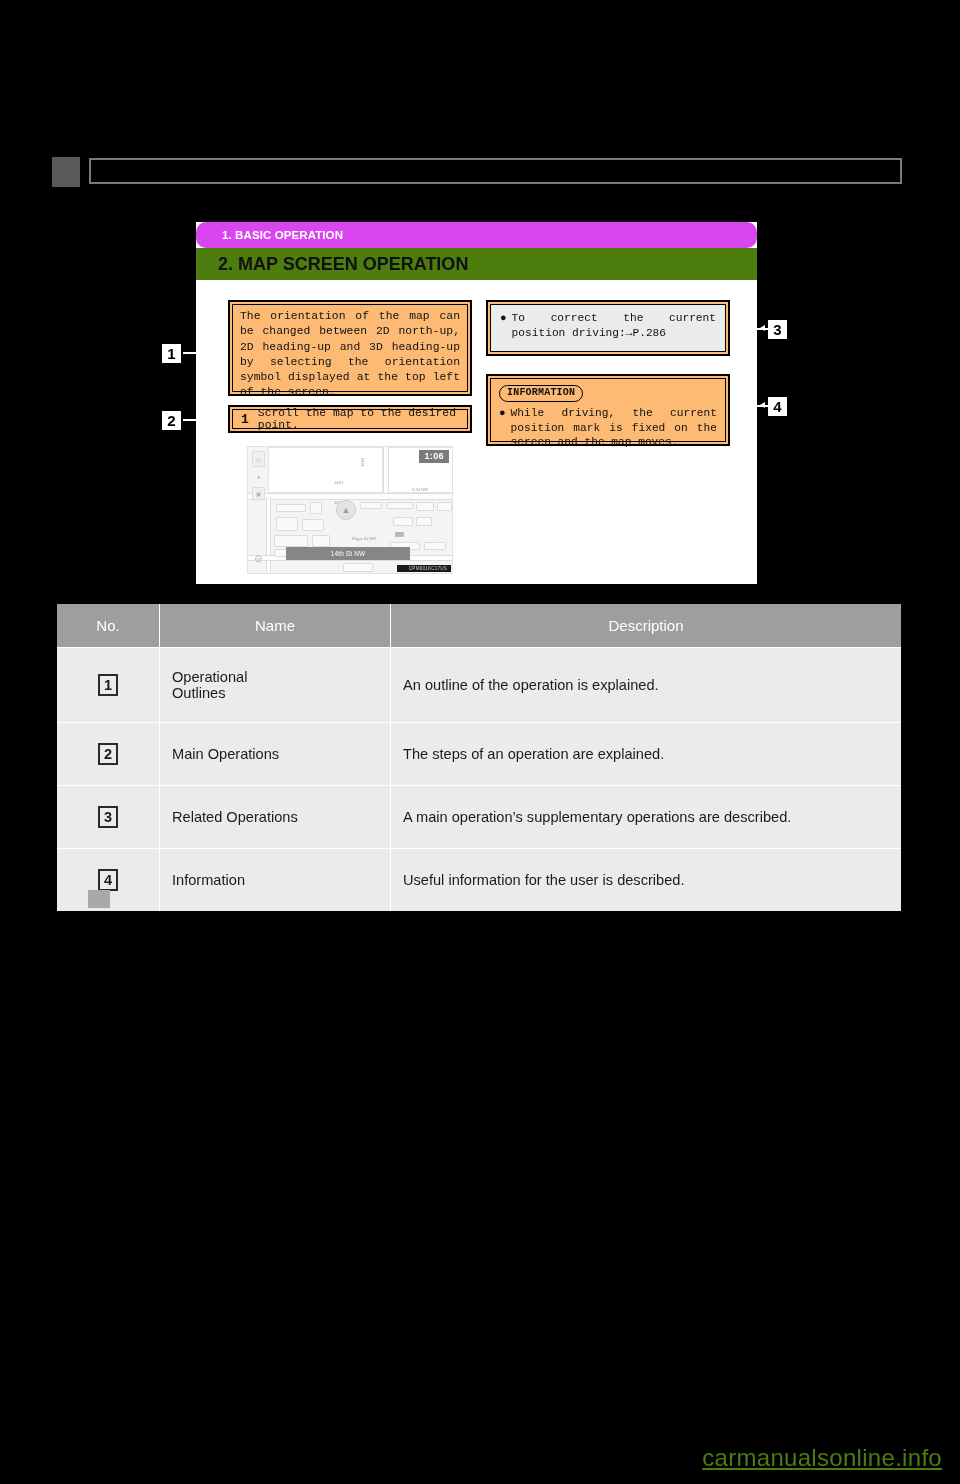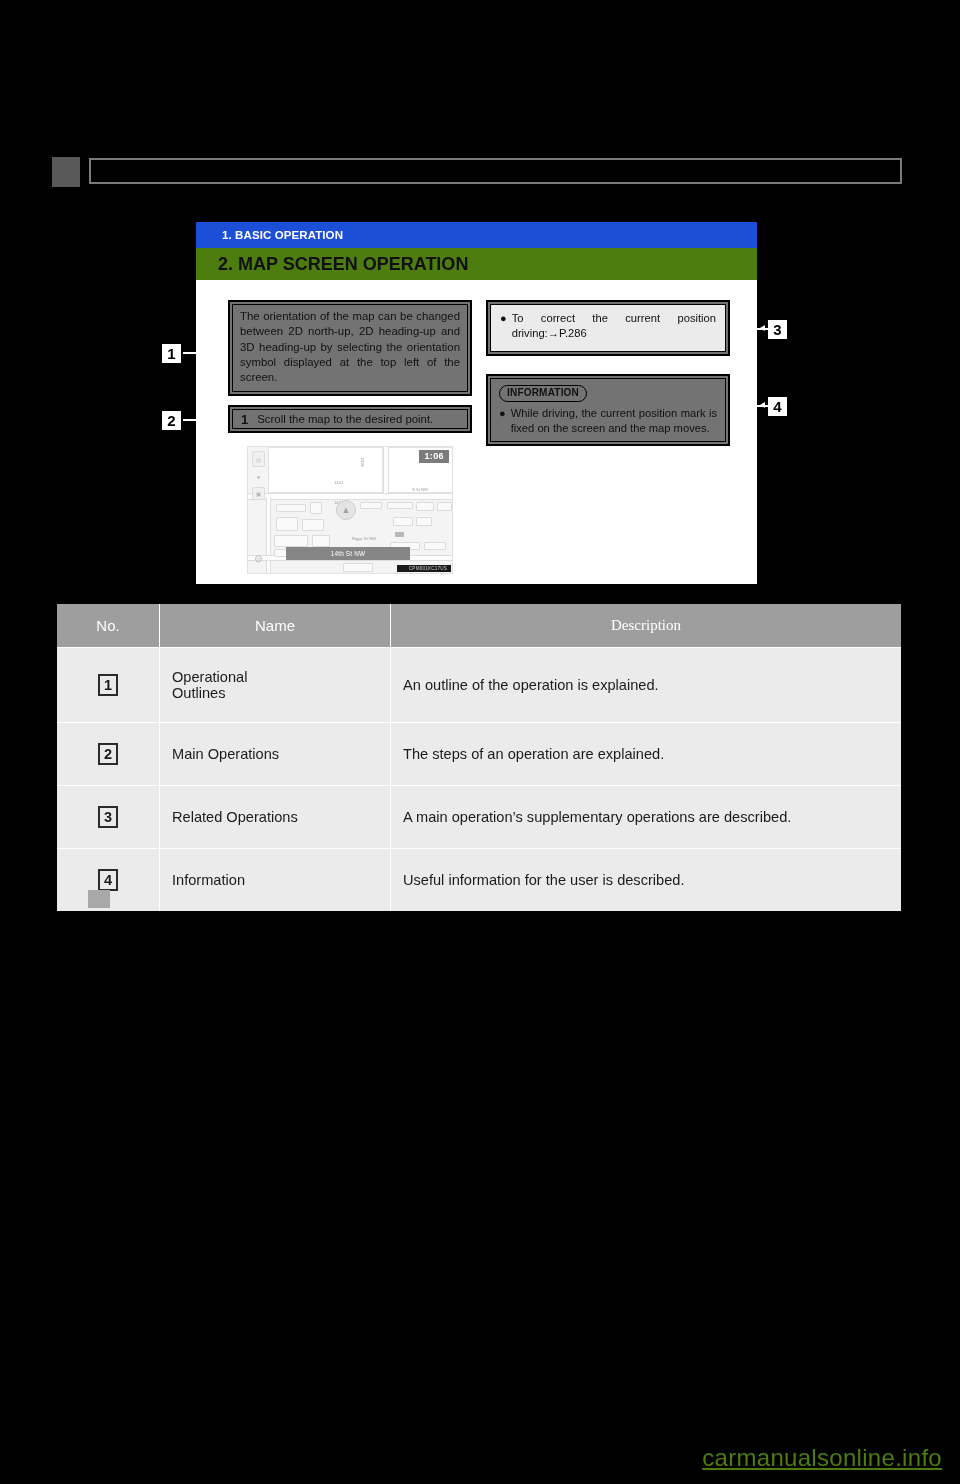--- a/index.html
+++ b/index.html
@@ -49,50 +49,52 @@
     top: 222px;
     width: 561px;
     height: 362px;
     background: #ffffff;
   }
   #fig-band-1 {
     position: absolute;
     left: 0; top: 0;
     width: 100%;
     height: 26px;
-    background: #1d4ed8;
+    background: #d946ef;
     color: #ffffff;
     font-size: 11.5px;
     font-weight: bold;
     line-height: 26px;
     padding-left: 26px;
     box-sizing: border-box;
     letter-spacing: .1px;
+    border-radius: 10px;
   }
   #fig-band-2 {
     position: absolute;
     left: 0; top: 26px;
     width: 100%;
     height: 32px;
     background: #4d7c0f;
     color: #111111;
     font-size: 18px;
     font-weight: bold;
     line-height: 32px;
     padding-left: 22px;
     box-sizing: border-box;
   }
 
   
   .dbl-box {
     position: absolute;
     border: 2.2px solid #000;
-    background: #737373;
+    background: #fdba74;
     box-sizing: border-box;
     padding: 2px;
+    font-family: Liberation Mono, monospace;
   }
   .dbl-box > .inner {
     border: 1.2px solid #000;
     box-sizing: border-box;
     width: 100%;
     height: 100%;
     padding: 5px 7px;
   }
 
   #box-outline {
@@ -346,21 +348,21 @@
   }
   #legend-table th {
     background: #9e9e9e;
     color: #ffffff;
     font-weight: normal;
     font-size: 15px;
     height: 41px;
     border-right: 1.5px solid #ffffff;
     text-align: center;
   }
-  #legend-table th:last-child { border-right: none; font-family: Liberation Serif, serif; }
+  #legend-table th:last-child { border-right: none; }
   #legend-table td {
     border-top: 1.5px solid #ffffff;
     border-right: 1.5px solid #ffffff;
     padding: 9px 12px;
     vertical-align: middle;
     background: #ebebeb;
   }
   #legend-table td:last-child { border-right: none; }
   .col-no   { width: 78px; text-align: center; }
   .col-name { width: 206px; }

